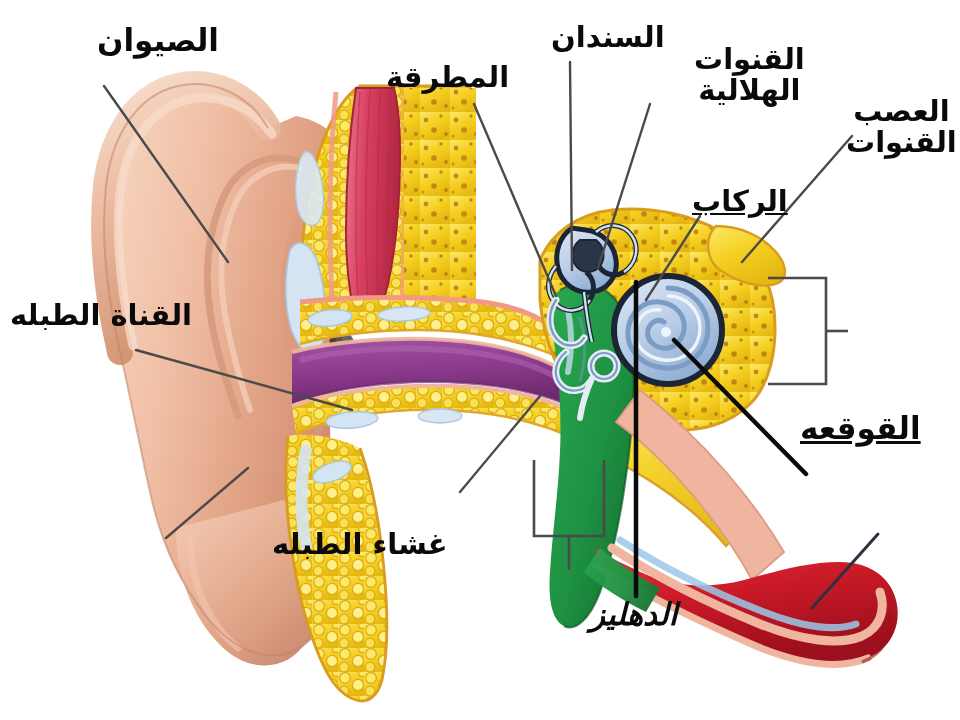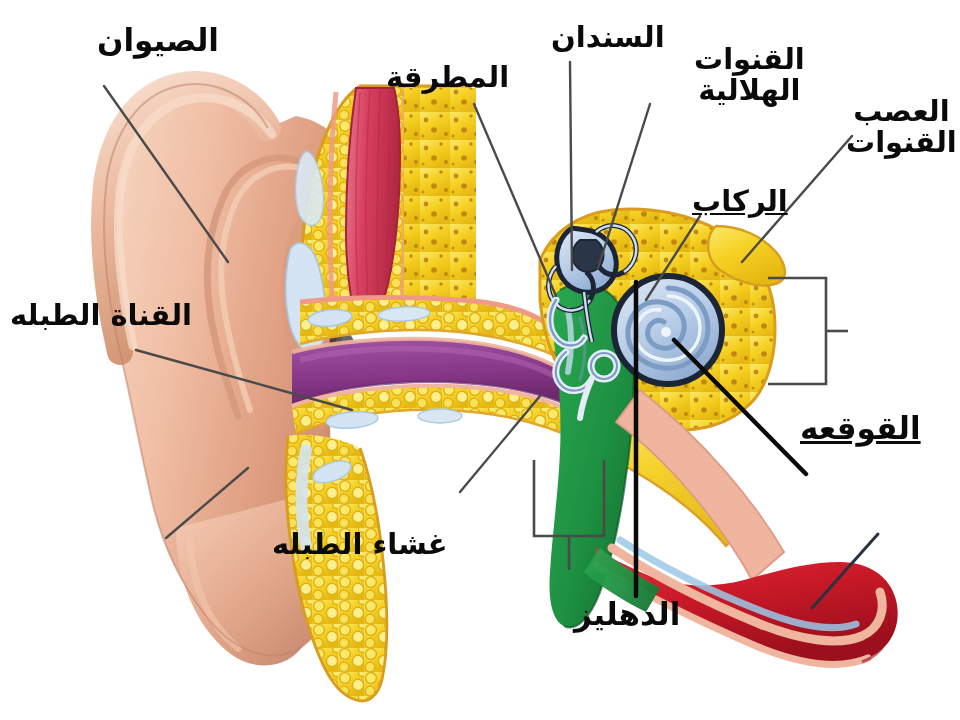--- a/index.html
+++ b/index.html
@@ -442,16 +442,16 @@
       <div class="label sz-md" style="left: 386px; top: 62px;">المطرقة</div>
       <div class="label sz-md" style="left: 528px; top: 22px; margin-left: 23px;">السندان</div>
       <div class="label sz-md" style="left: 694px; top: 44px;">القنوات
 الهلالية</div>
       <div class="label sz-md" style="left: 846px; top: 96px;">العصب
 القنوات</div>
       <div class="label sz-md" style="left: 692px; top: 186px; text-decoration: underline;">الركاب</div>
       <div class="label sz-md" style="left: 10px; top: 300px;">القناة الطبله</div>
       <div class="label sz-lg" style="left: 800px; top: 412px; text-decoration: underline;">القوقعه</div>
       <div class="label sz-md" style="left: 272px; top: 490px; margin-top: 39px;">غشاء الطبله</div>
-      <div class="label sz-lg" style="left: 574px; top: 598px;">الدهليز</div>
+      <div class="label sz-lg" style="left: 590px; top: 598px; font-style: italic;">الدهليز</div>
     </div>
 
 </div>
 
 </body></html>

